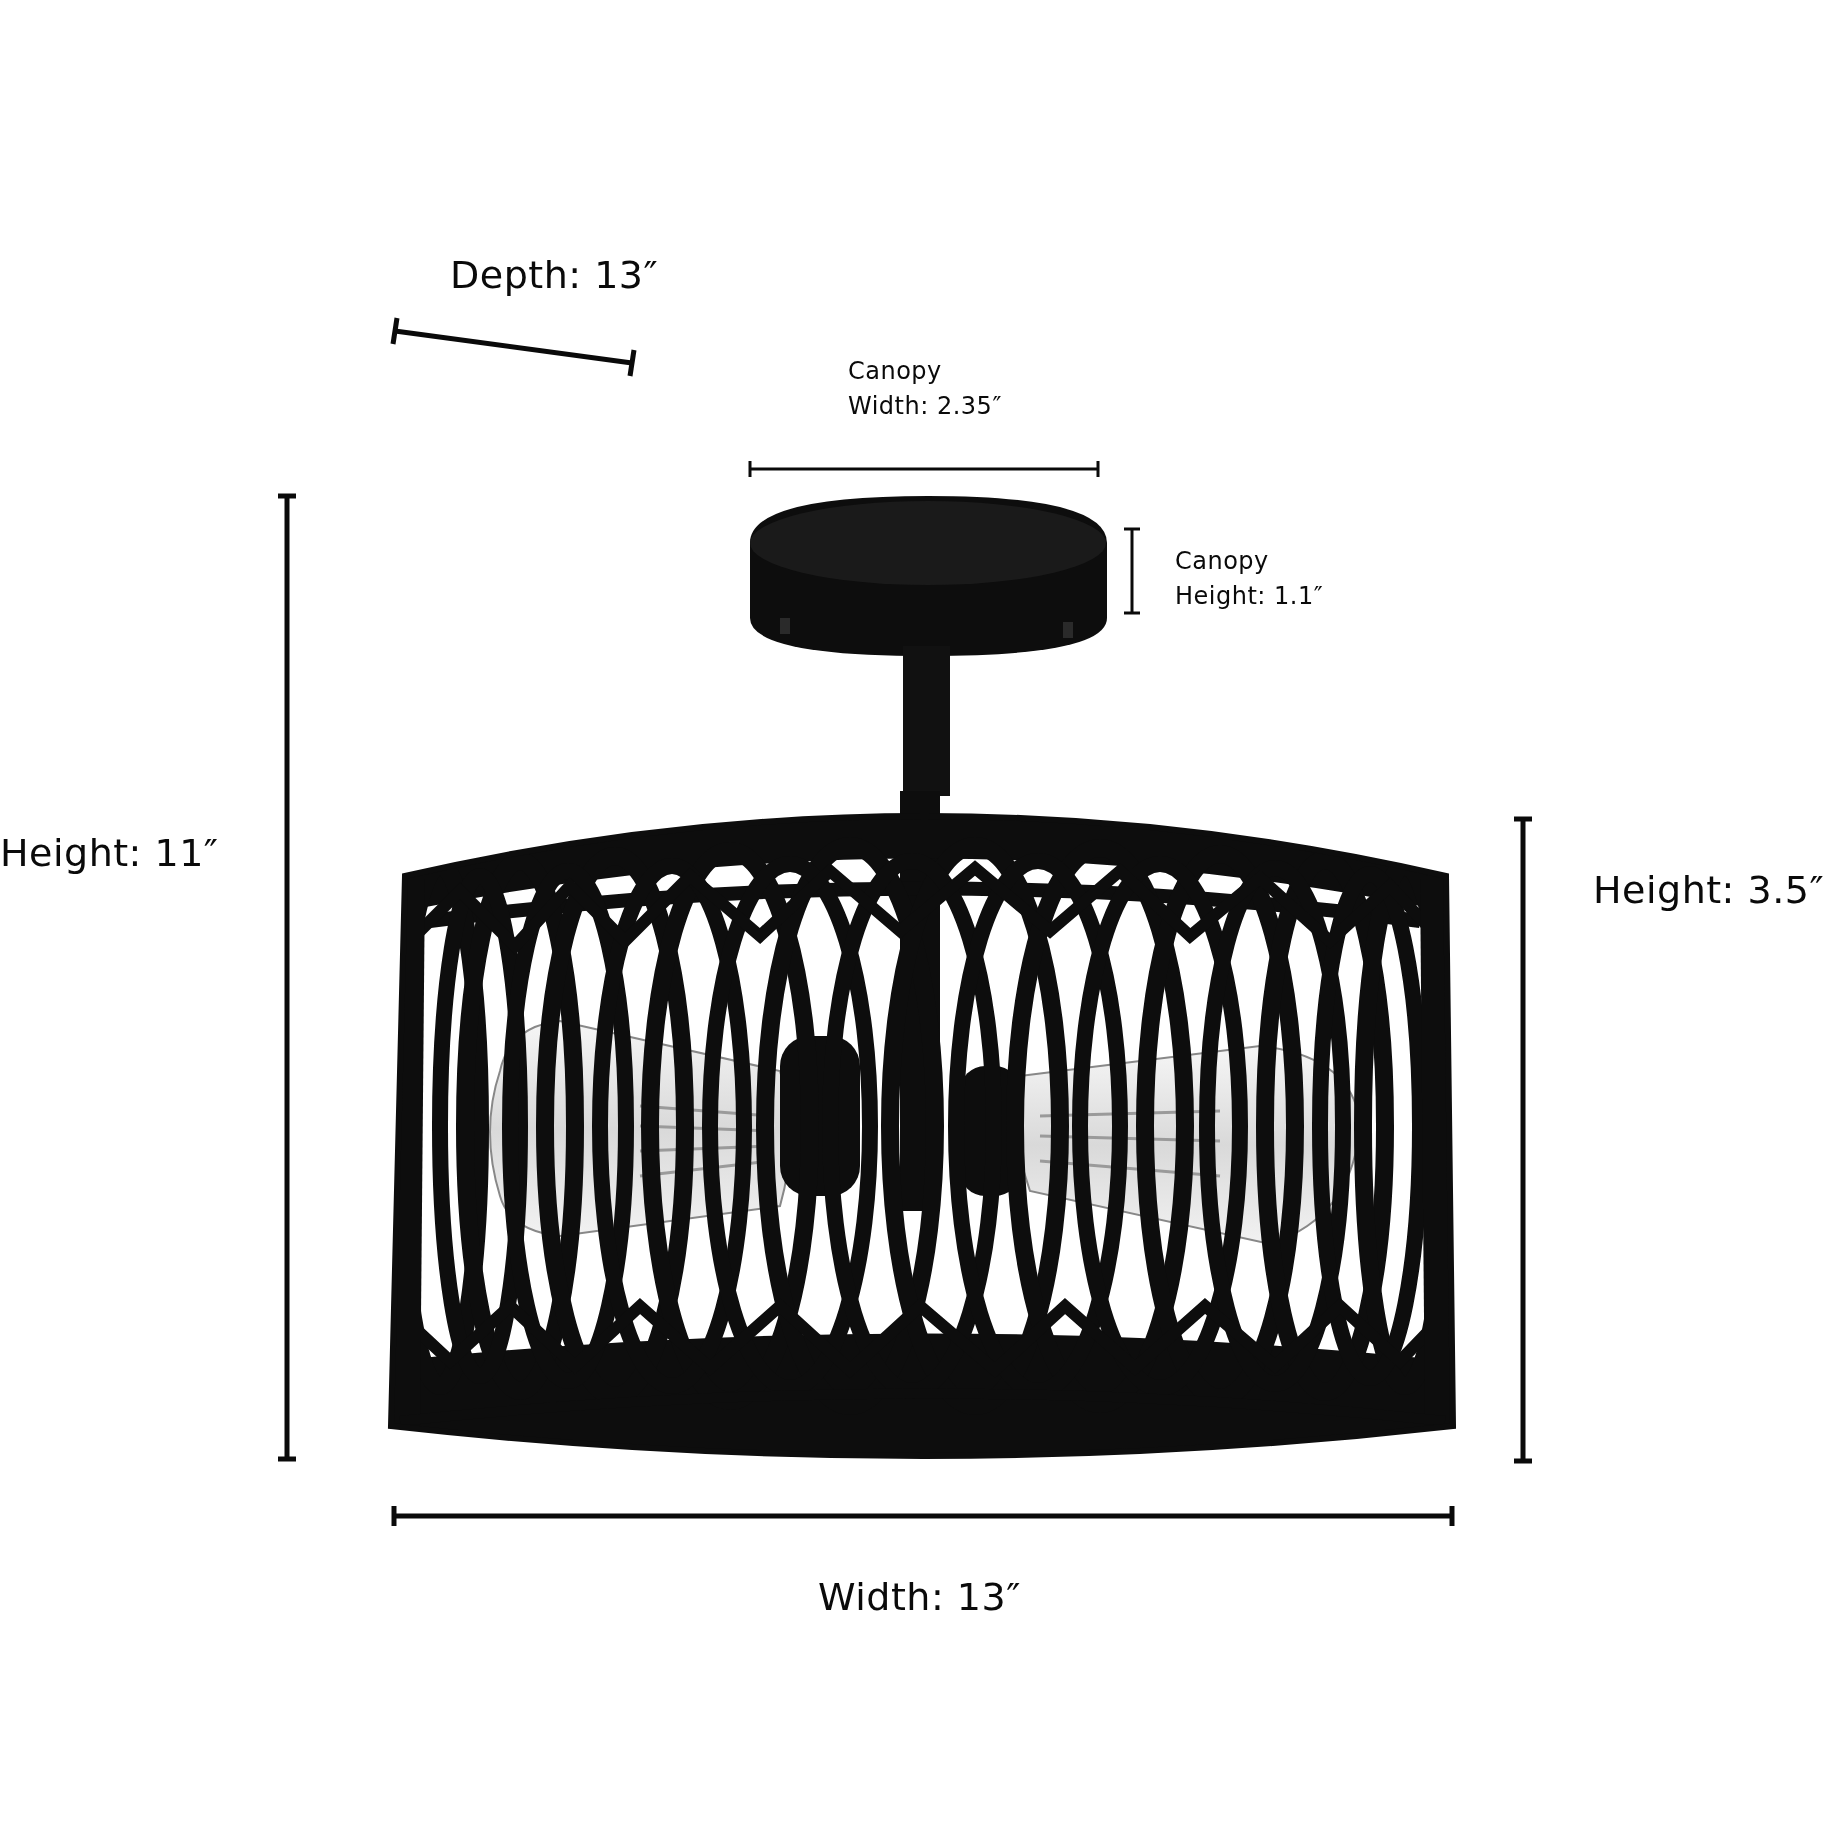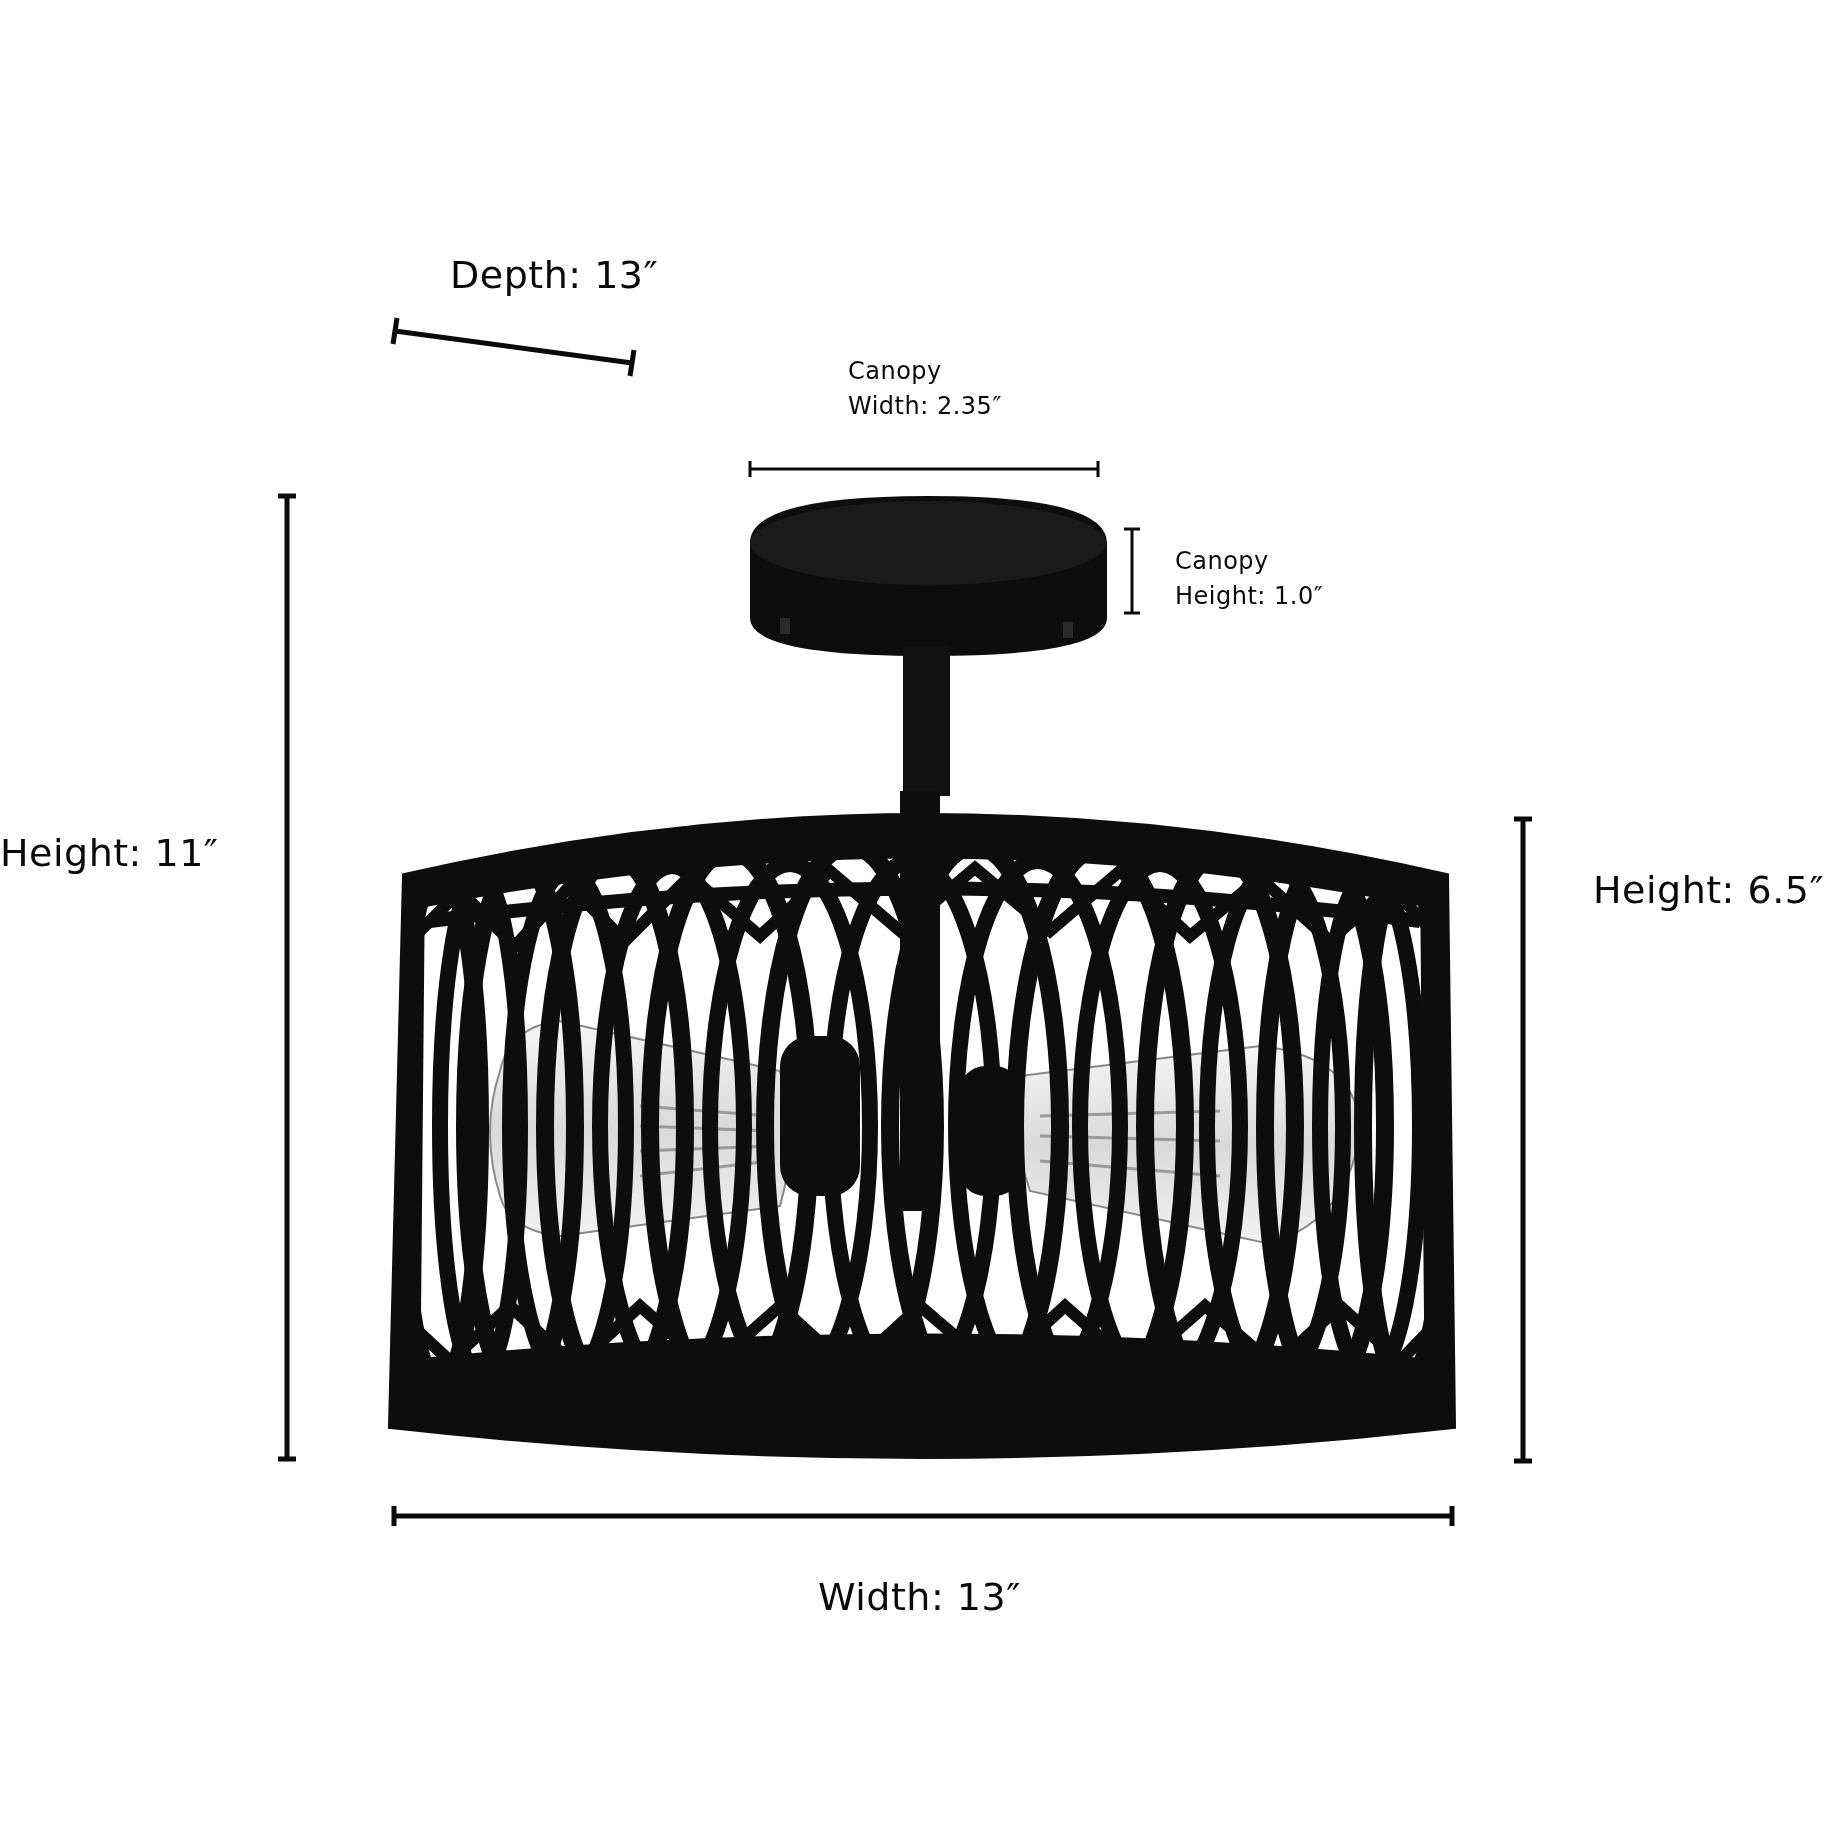--- a/index.html
+++ b/index.html
@@ -140,22 +140,22 @@
 
   <div class="label big" style="left:450px; top:240px;">Depth: 13″</div>
 
   <div class="label small" style="left:848px; top:338px;">
     <div>Canopy</div>
     <div>Width: 2.35″</div>
   </div>
 
   <div class="label small" style="left:1175px; top:528px;">
     <div>Canopy</div>
-    <div>Height: 1.0″</div>
+    <div>Height: 1.1″</div>
   </div>
 
   <div class="label big" style="left:0px; top:818px;">Height: 11″</div>
 
-  <div class="label big" style="left:1593px; top:855px;">Height: 6.5″</div>
+  <div class="label big" style="left:1593px; top:855px;">Height: 3.5″</div>
 
   <div class="label big" style="left:818px; top:1562px;">Width: 13″</div>
 
 </div>
 
 </body></html>

